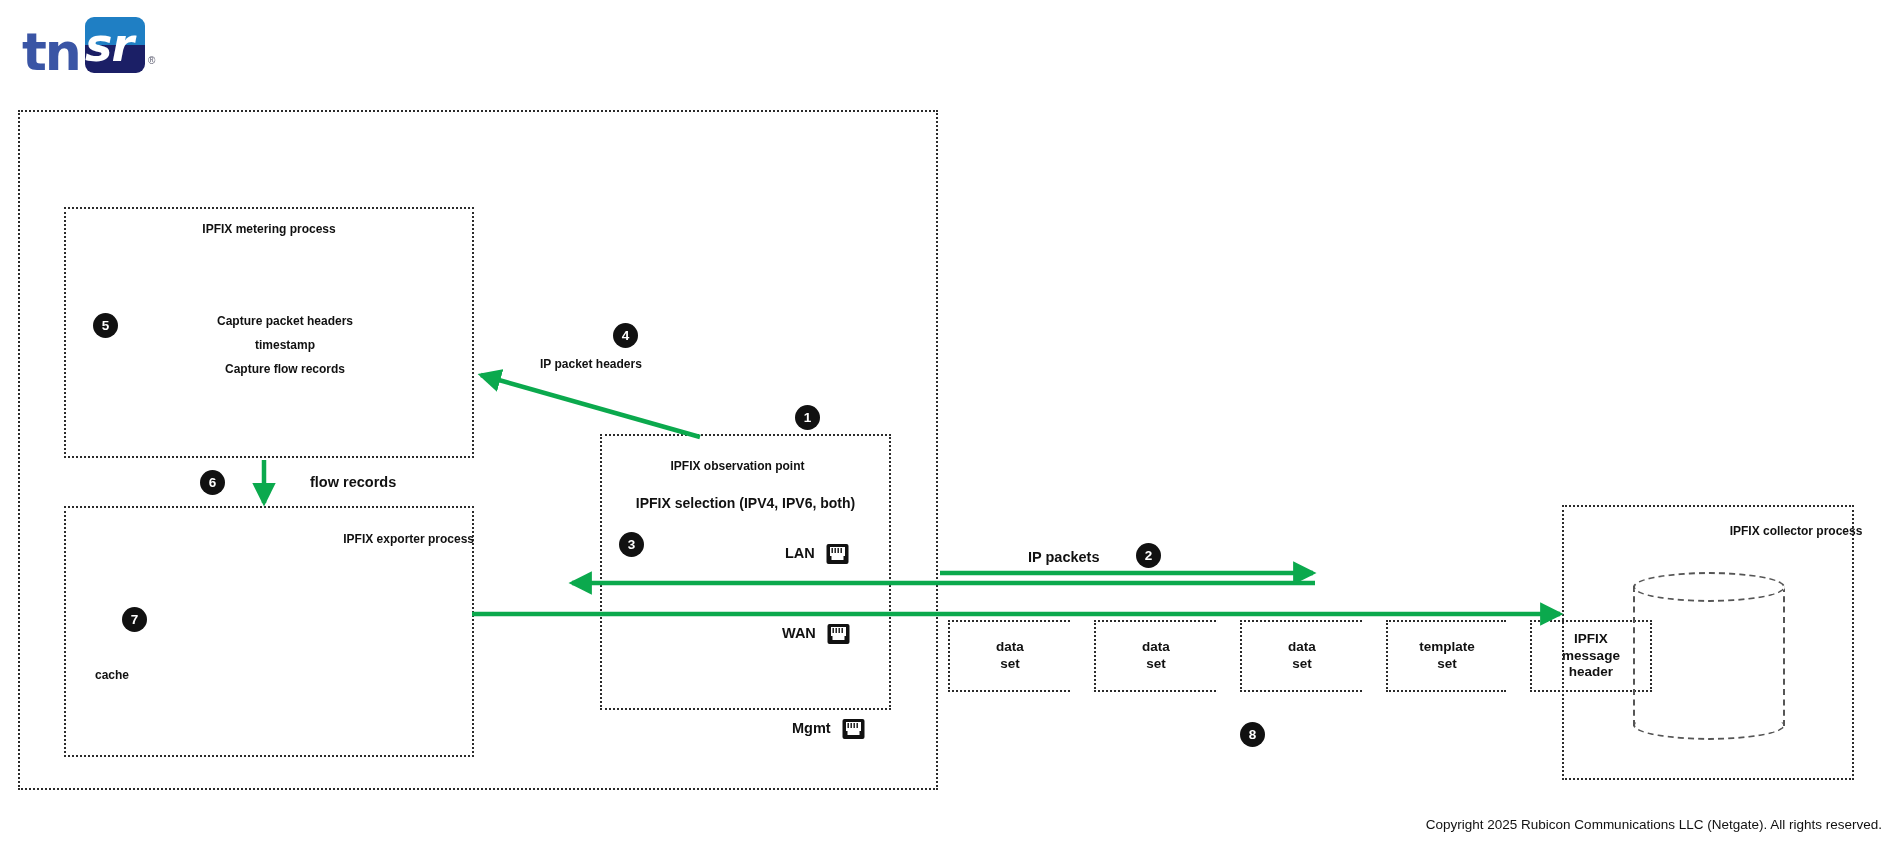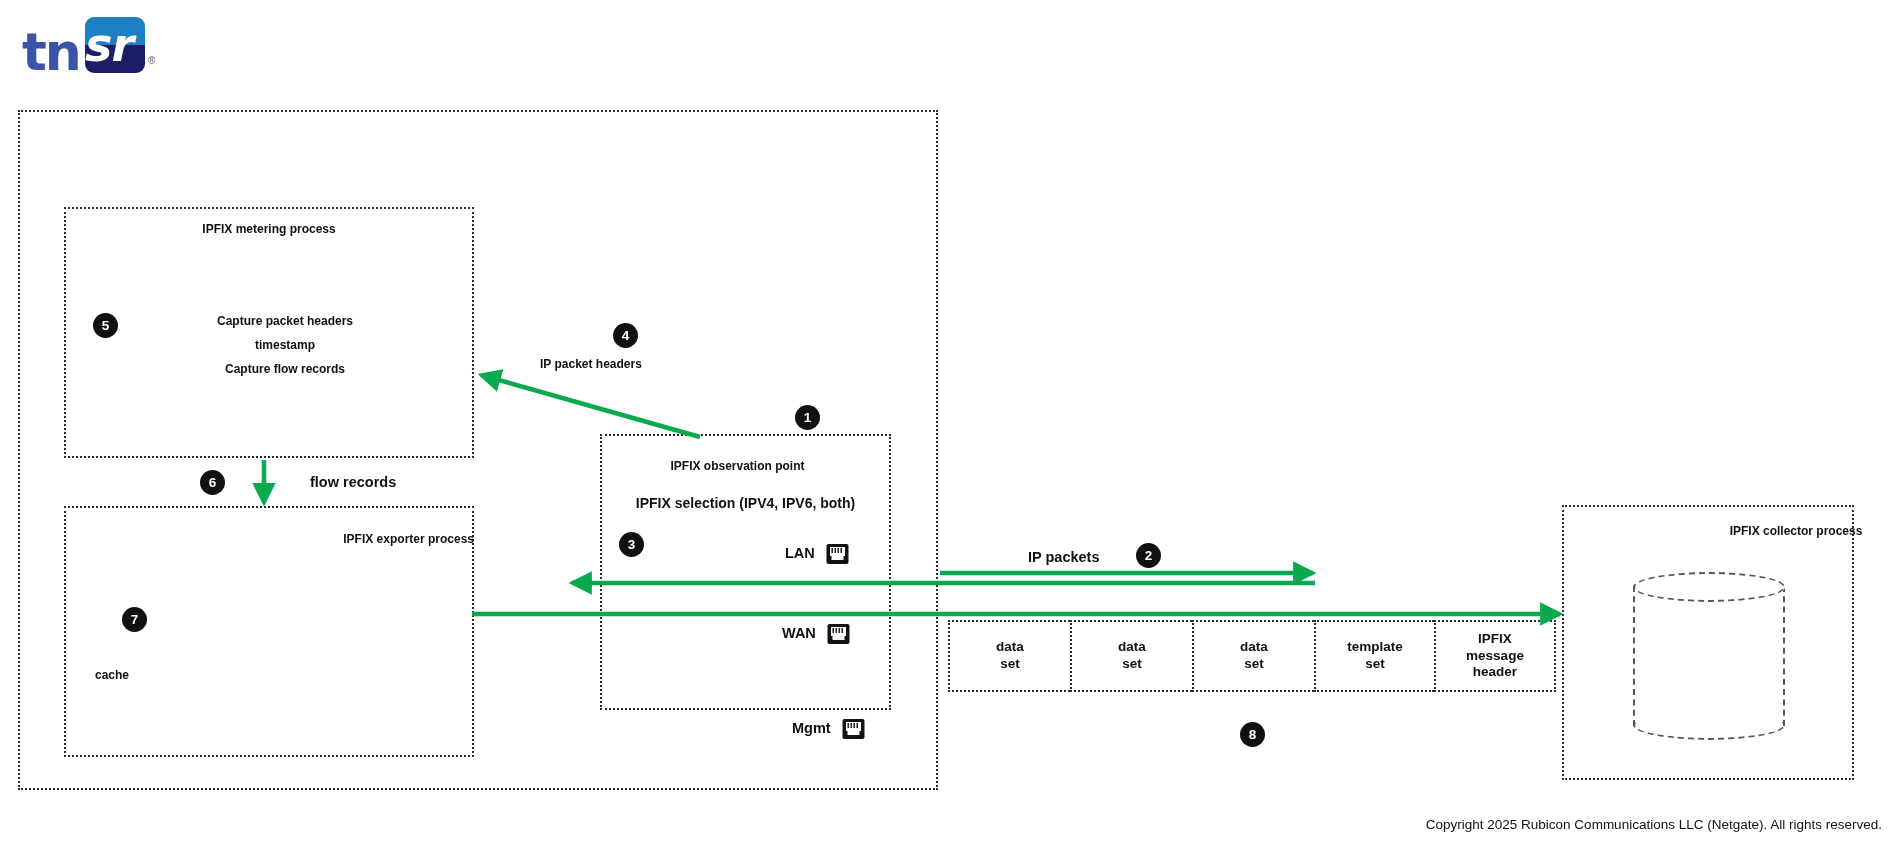--- a/index.html
+++ b/index.html
@@ -85,21 +85,21 @@
 
   
   svg.arrows { position:absolute; left:0; top:0; width:1900px; height:851px; pointer-events:none; }
 
   
   .port { display:inline-block; width:25px; height:24px; vertical-align:middle; }
   .portrow { position:absolute; font-size:14.5px; font-weight:700; color:#111; white-space:nowrap; }
   .portrow .pname { margin-right:6px; }
 
   
-  .cellrow { position:absolute; display:flex; height:72px; }
+  .cellrow { position:absolute; display:flex; height:72px;gap:24px; }
   .cell {
     border:2px dotted #2b2b2b;
     border-right-width:0;
     display:flex; align-items:center; justify-content:center;
     text-align:center; font-size:13.5px; font-weight:700; color:#111;
     line-height:1.25; white-space:pre-line;
   }
   .cell:last-child { border-right-width:2px; }
 
   .copyright {

